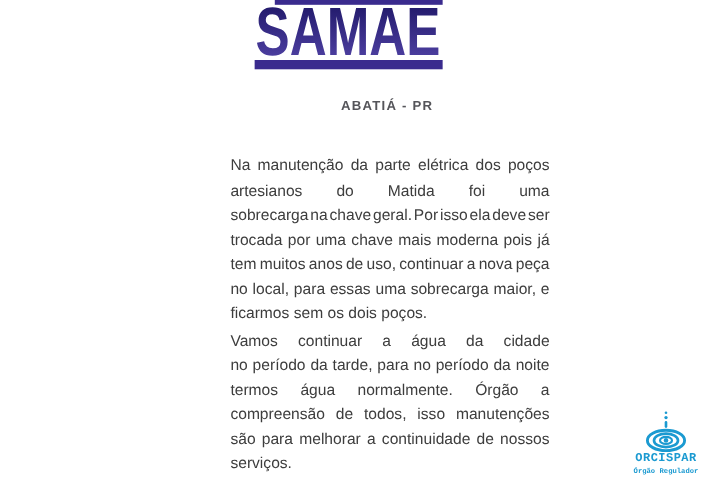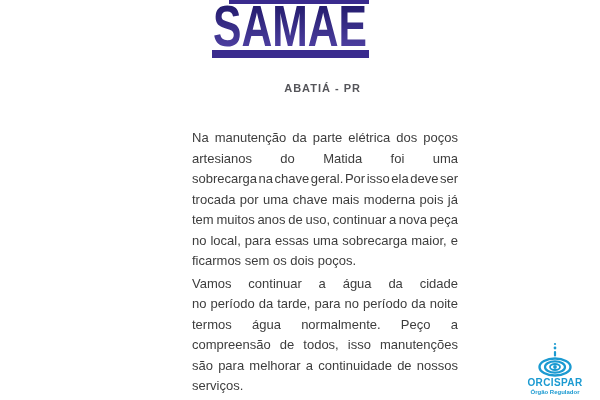--- a/index.html
+++ b/index.html
@@ -23,21 +23,21 @@
     font-size:13px;color:#3d3d3d;
   }
   .para + .para{margin-top:2px;}
   .tline{
     display:flex;justify-content:space-between;
     line-height:20.5px;height:20.5px;white-space:nowrap;
   }
   .tline.tlast{display:block;white-space:normal;}
 
   
-  .orcispar{position:absolute;left:521px;top:342px;width:68px;text-align:center;}
+  .orcispar{position:absolute;left:521px;top:342px;width:68px;text-align:center;font-family:Liberation Mono, monospace;}
   .orc-icon{display:block;margin:0 auto;}
   .orc-name{
     margin-top:-1px;font-size:10px;font-weight:bold;letter-spacing:0.4px;color:#1b9ad1;
   }
   .orc-tag{
     margin-top:1px;font-size:6px;font-weight:bold;color:#1b9ad1;
   }
 </style>
 </head>
 <body>
@@ -136,21 +136,21 @@
         <span>para</span>
         <span>no</span>
         <span>período</span>
         <span>da</span>
         <span>noite</span>
       </div>
       <div class="tline">
         <span>termos</span>
         <span>água</span>
         <span>normalmente.</span>
-        <span>Peço</span>
+        <span>Órgão</span>
         <span>a</span>
       </div>
       <div class="tline">
         <span>compreensão</span>
         <span>de</span>
         <span>todos,</span>
         <span>isso</span>
         <span>manutenções</span>
       </div>
       <div class="tline">

